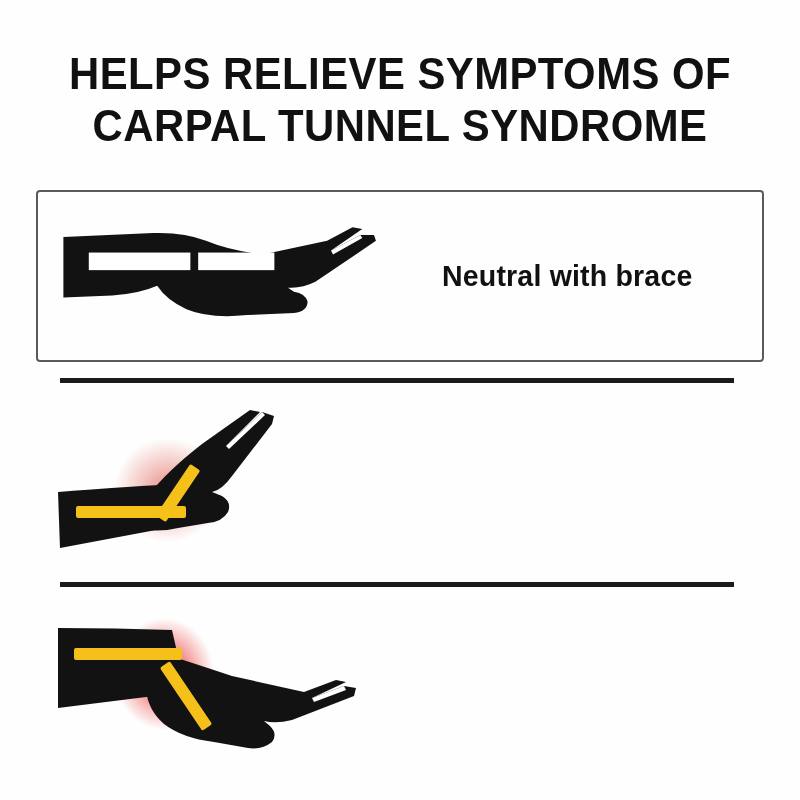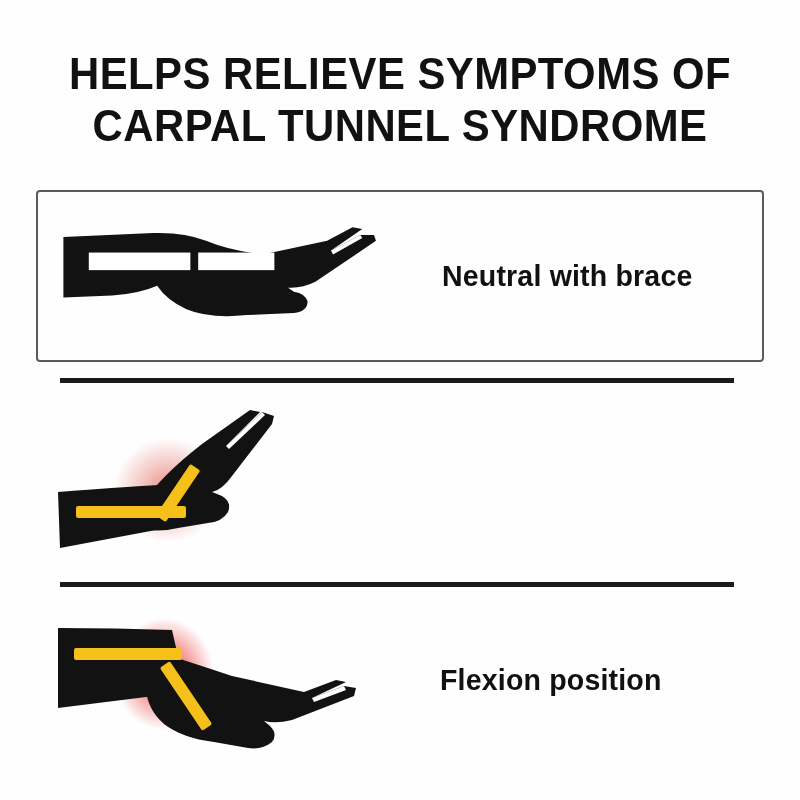--- a/index.html
+++ b/index.html
@@ -231,18 +231,15 @@
                  Q112,110 110,90
                  Z"></path>
 
         <path fill="#FEFEFE" d="M276,98 L308,86 L310,90 L278,102 Z"></path>
 
         <rect x="38" y="48" width="108" height="12" rx="2" fill="#F5C01A"></rect>
 
         <rect x="144" y="58" width="12" height="76" rx="2" fill="#F5C01A" transform="rotate(-34 150 96)"></rect>
       </svg>
     </div>
-    <div class="label-cell">
-      <div class="row-label">Flexion position</div>
-    </div>
   </div>
 
 </div>
 
 </body></html>

